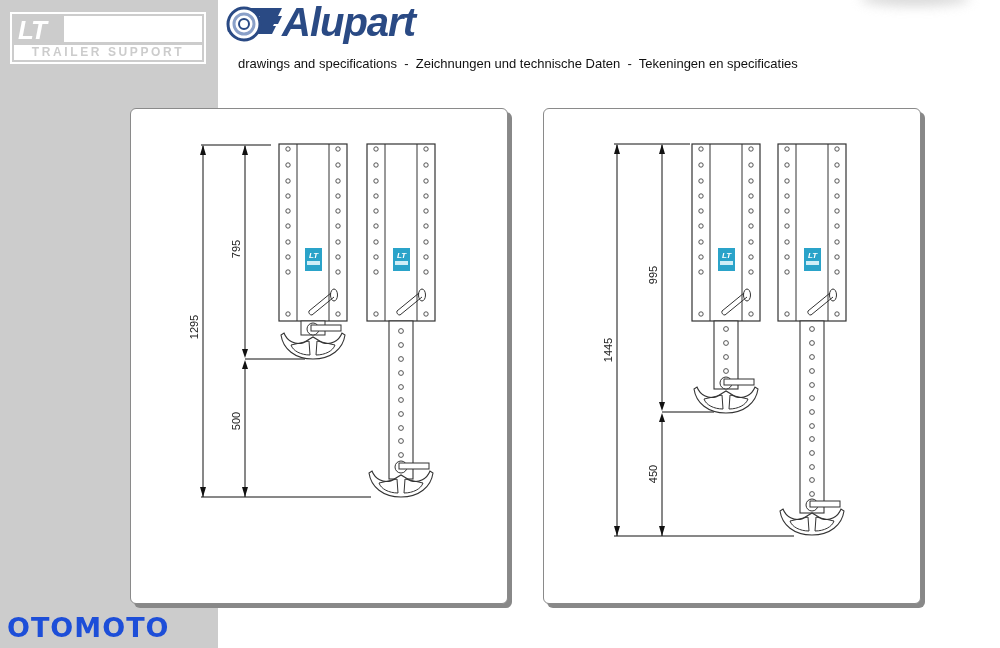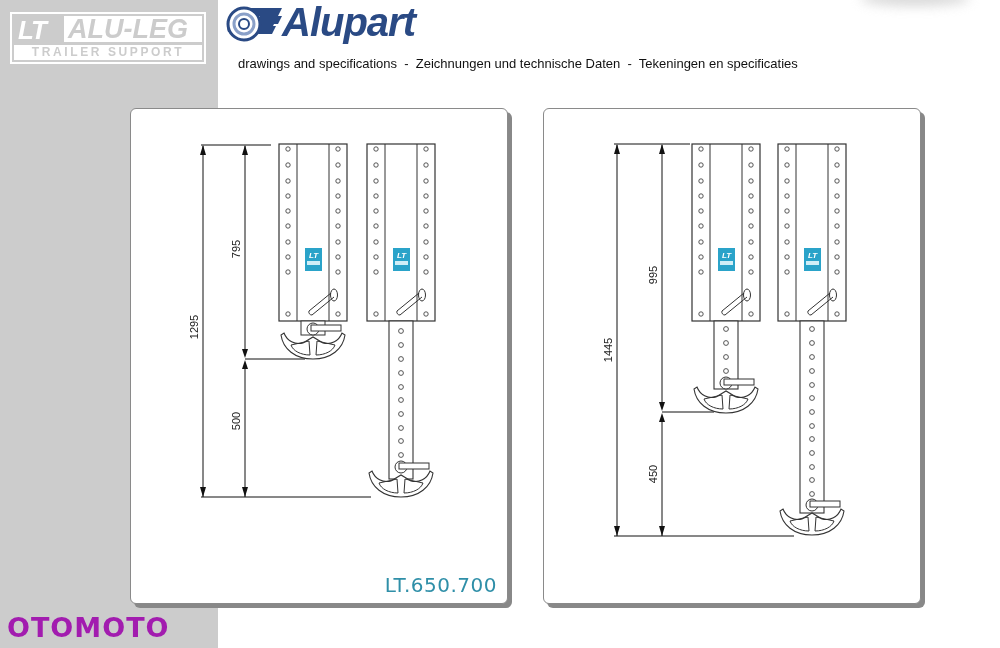--- a/index.html
+++ b/index.html
@@ -5,41 +5,40 @@
   html, body { margin:0; padding:0; }
   body { width:1000px; height:648px; position:relative; overflow:hidden; background:#ffffff; font-family:"Liberation Sans", sans-serif; }
   .sidebar { position:absolute; left:0; top:0; width:218px; height:648px; background:#cccccc; }
   .lt-logo { position:absolute; left:10px; top:12px; width:196px; height:52px; border:2px solid #ffffff; box-sizing:border-box; }
   .lt-logo .row1 { position:absolute; left:0; top:0; width:192px; height:30px; }
   .lt-logo .lt { position:absolute; left:6px; top:1px; font-size:26px; font-weight:bold; font-style:italic; color:#ffffff; letter-spacing:-1px; }
   .lt-logo .alu-box { position:absolute; left:52px; top:2px; width:138px; height:26px; background:#ffffff; }
   .lt-logo .alu { position:absolute; left:56px; top:0px; font-size:27px; font-weight:bold; font-style:italic; color:#cccccc; letter-spacing:0px; }
   .lt-logo .row2 { position:absolute; left:2px; top:31px; width:188px; height:15px; background:#ffffff; }
   .lt-logo .ts { position:absolute; left:0; top:0; width:188px; text-align:center; font-size:12px; font-weight:bold; color:#cccccc; letter-spacing:2.6px; line-height:15px; }
-  .otomoto { position:absolute; left:7px; top:612px; font-size:27px; font-weight:900; color:#a21caf; letter-spacing:1px; font-family:"DejaVu Sans", sans-serif; }
+  .otomoto { position:absolute; left:7px; top:612px; font-size:27px; font-weight:900; color:#1d4ed8; letter-spacing:1px; font-family:"DejaVu Sans", sans-serif; }
   .shadow-tr { position:absolute; right:30px; top:-10px; width:110px; height:16px; border-radius:50%; background:#cfcfcf; filter:blur(6px); opacity:0.8; }
   .alupart-logo { position:absolute; left:222px; top:4px; width:190px; height:42px; }
   .alupart-text { position:absolute; left:282px; top:0px; font-size:40px; font-style:italic; color:#2a4a84; font-family:"Liberation Sans", sans-serif; letter-spacing:-1px;font-weight:bold; }
   .subtitle { position:absolute; left:238px; top:56px; font-size:13px; color:#111111; white-space:pre; }
   .panel { position:absolute; background:#ffffff; border:1px solid #8a8a8a; border-radius:6px; box-shadow:4px 4px 0 #888888; }
   .panel1 { left:130px; top:108px; width:376px; height:494px; }
   .panel2 { left:543px; top:108px; width:376px; height:494px; }
   .model { position:absolute; right:10px; bottom:6px; font-size:20px; color:#2f8fa8; font-family:"DejaVu Sans", sans-serif; letter-spacing:0.5px; }
   svg.draw { position:absolute; left:0; top:0; }
   .dim { font-family:"Liberation Sans", sans-serif; font-size:11px; fill:#222; }
 </style>
 </head>
 <body>
 
 <div class="sidebar">
   <div class="lt-logo">
     <div class="row1">
       <span class="lt">LT</span>
       <div class="alu-box"></div>
-      <span class="alu">ALU-LEG</span>
     </div>
     <div class="row2">
       <span class="ts">TRAILER SUPPORT</span>
     </div>
   </div>
   <div class="otomoto">OTOMOTO</div>
 </div>
 
 <div class="shadow-tr"></div>
 
@@ -142,21 +141,20 @@
           <circle cx="270" cy="278" r="2.4"></circle>
           <circle cx="270" cy="291" r="2.4"></circle>
         <circle cx="270" cy="305" r="2.4"></circle>
           <circle cx="270" cy="319" r="2.4"></circle>
           <circle cx="270" cy="332" r="2.4"></circle>
         <circle cx="270" cy="346" r="2.4"></circle>
       </g>
       <use href="#foot" x="270" y="372"></use>
     </g>
   </svg>
-  <div class="model">LT.650.700</div>
 </div>
 
 <div class="panel panel2">
   <svg class="draw" width="376" height="494" viewBox="0 0 376 494">
     <g stroke="#111" stroke-width="1">
       <line x1="70" y1="35" x2="146" y2="35"></line>
       <line x1="73" y1="36" x2="73" y2="427"></line>
       <line x1="118" y1="36" x2="118" y2="298"></line>
       <line x1="118" y1="308" x2="118" y2="427"></line>
       <line x1="118" y1="303" x2="170" y2="303"></line>

